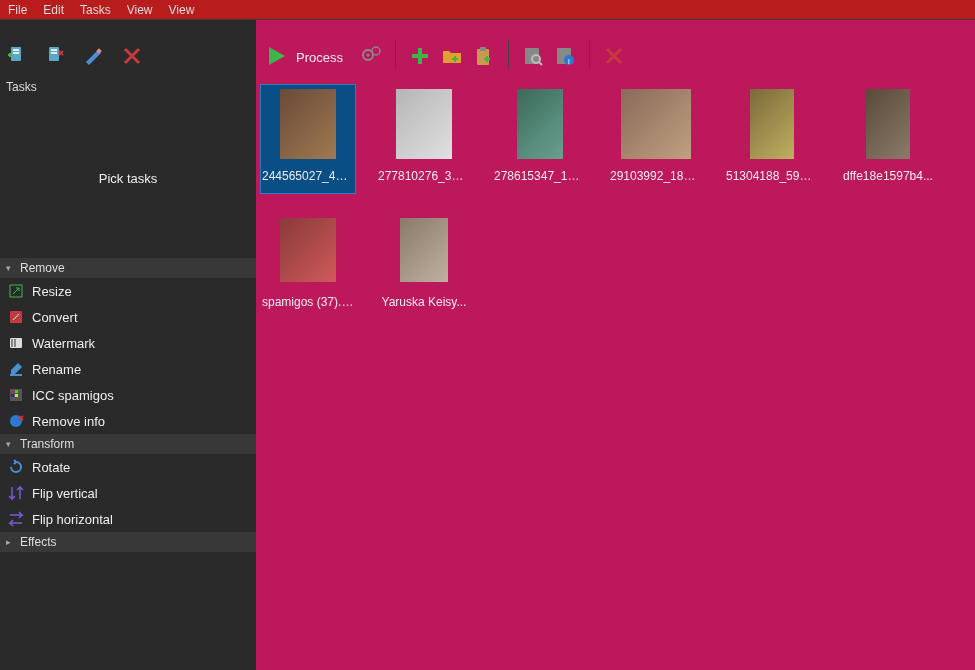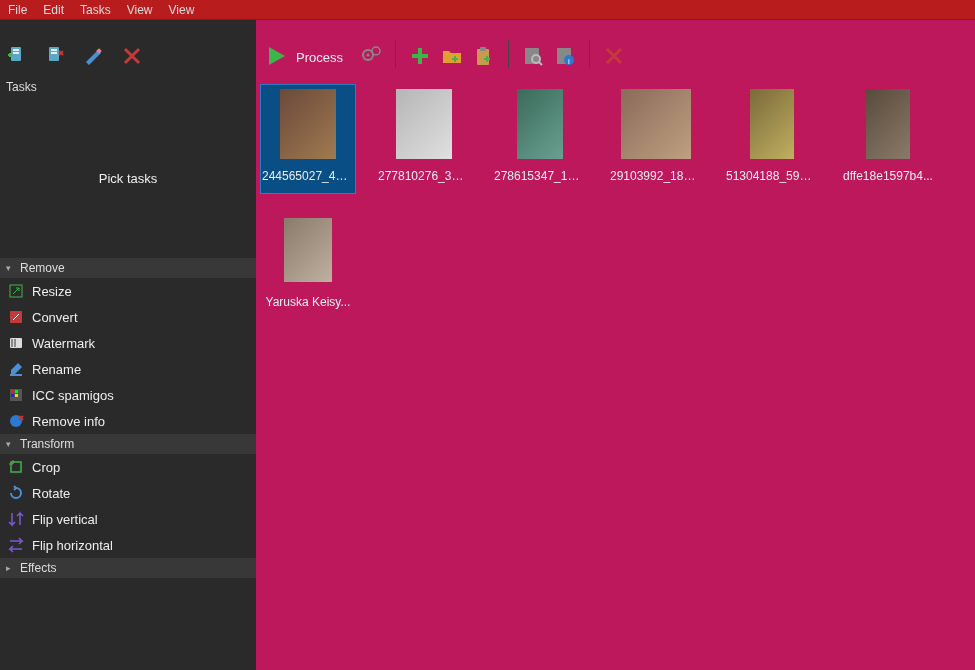--- a/index.html
+++ b/index.html
@@ -144,29 +144,20 @@
           </span>
           <span>Remove info</span>
         </div>
         <div class="section-head">
           <span class="chev">▾</span>
           <span>Transform</span>
         </div>
         <div class="task-item">
           <span class="ico">
             <svg width="16" height="16">
-              <rect x="3" y="3" width="10" height="10" fill="none" stroke="#3cb54a" stroke-width="1.5"></rect>
-              <path d="M1 5 L5 5 M5 1 L5 5" stroke="#888"></path>
-            </svg>
-          </span>
-          <span>Crop</span>
-        </div>
-        <div class="task-item">
-          <span class="ico">
-            <svg width="16" height="16">
               <path d="M8 3 A5 5 0 1 1 3 8" fill="none" stroke="#4a90d2" stroke-width="2"></path>
               <path d="M6 1 L8 3 L6 5" fill="none" stroke="#4a90d2" stroke-width="2"></path>
             </svg>
           </span>
           <span>Rotate</span>
         </div>
         <div class="task-item">
           <span class="ico">
             <svg width="16" height="16">
               <path d="M4 2 L4 14 L1 11 M4 14 L7 11" stroke="#7a5ad2" stroke-width="1.5" fill="none"></path>
@@ -279,19 +270,25 @@
           <div class="cap">51304188_5991...</div>
         </div>
         <div class="cell">
           <div class="thumb">
             <div class="ph6" style="width:44px;height:70px"></div>
           </div>
           <div class="cap">dffe18e1597b4...</div>
         </div>
         <div class="cell">
           <div class="thumb">
+            <div class="ph8" style="width:56px;height:64px"></div>
+          </div>
+          <div class="cap">spamigos (37).j...</div>
+        </div>
+        <div class="cell">
+          <div class="thumb">
             <div class="ph9" style="width:48px;height:64px"></div>
           </div>
           <div class="cap">Yaruska Keisy...</div>
         </div>
       </div>
   </div>
 </div>
 
 </body></html>

